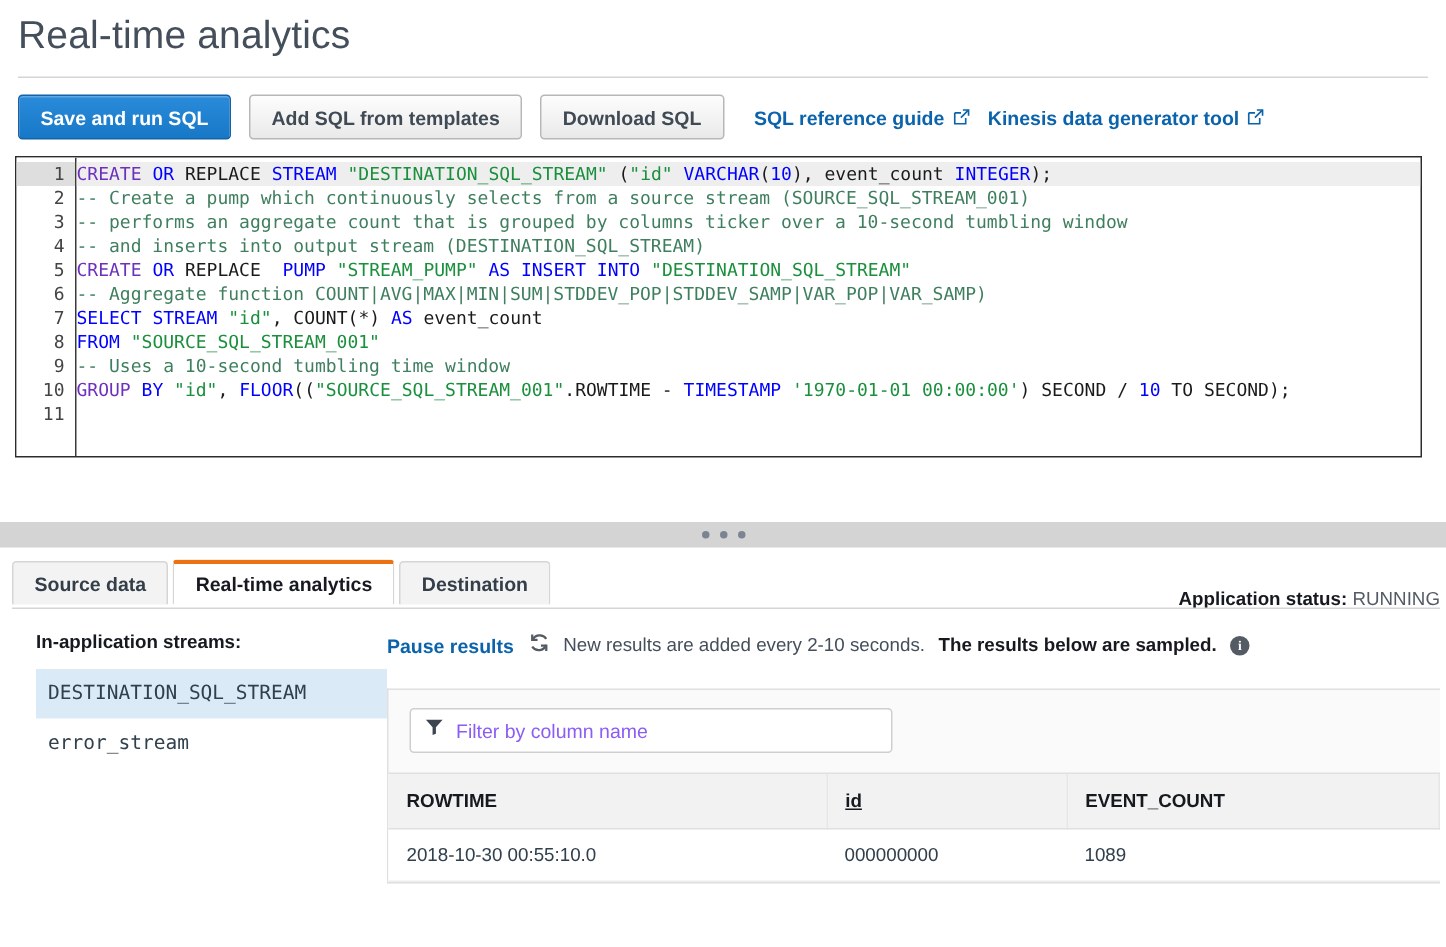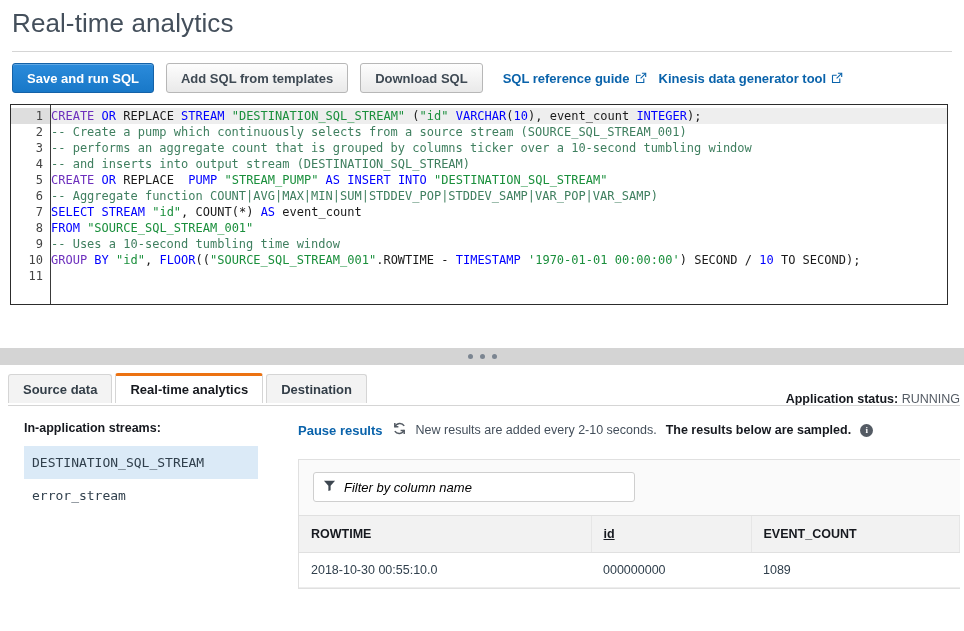--- a/index.html
+++ b/index.html
@@ -197,21 +197,21 @@
   }
   .stream-item {
     font-family: "DejaVu Sans Mono", monospace;
     font-size: 13px;
     color: #31404d;
     padding: 9px 6px 9px 8px;
     cursor: pointer;
   }
   .stream-item.selected { background: #dbeaf7; }
 
-  .right-col { flex: 1 1 auto; padding-right: 4px; margin-left: 40px; }
+  .right-col { flex: 1 1 auto; padding-right: 4px; }
   .results-head {
     display: flex;
     align-items: center;
     gap: 9px;
     font-size: 12.5px;
     color: #444f5b;
     height: 18px;
   }
   .pause-link {
     color: #0a63ab;
@@ -260,22 +260,21 @@
     border-radius: 3px;
     background: #ffffff;
     display: flex;
     align-items: center;
     gap: 8px;
     padding: 0 9px;
     cursor: text;
   }
   .filter-input span.ph {
     font-size: 13px;
-    font-style: italic;
-    color: #000000;
+    color: #8b5cf6;
   }
   table.results {
     width: 100%;
     border-collapse: collapse;
     background: #ffffff;
     table-layout: fixed;
   }
   table.results th {
     text-align: left;
     font-size: 12.5px;

